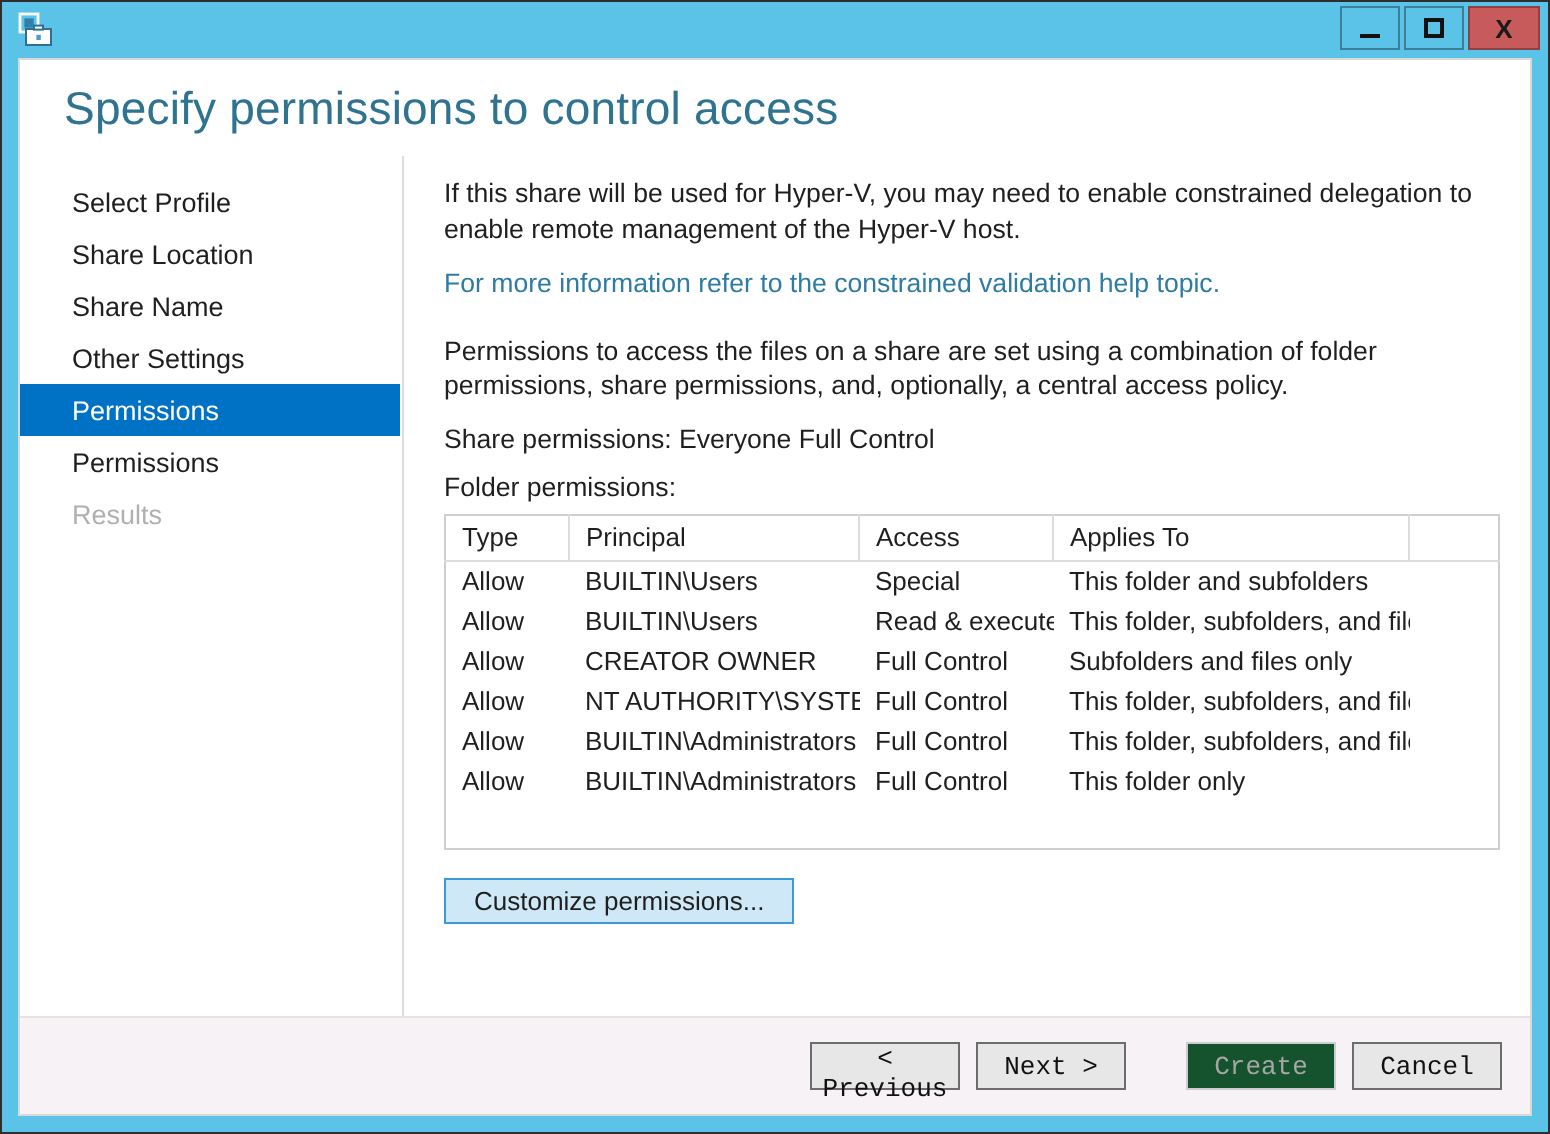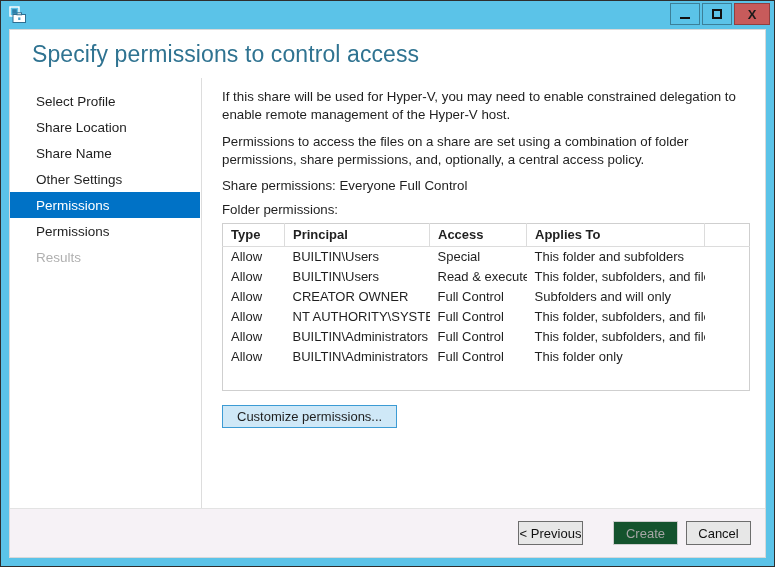--- a/index.html
+++ b/index.html
@@ -171,21 +171,21 @@
 
   
   #perm-table {
     width: 527px;
     border: 1px solid #cfcfcf;
     border-collapse: collapse;
     background: #ffffff;
     table-layout: fixed;
   }
   #perm-table th {
-    font-weight: bold;
+    font-weight: normal;
     font-size: 13px;
     color: #1f1f1f;
     text-align: left;
     padding: 3px 0 4px 8px;
     border-right: 1px solid #dcdcdc;
     border-bottom: 1px solid #dcdcdc;
     height: 21px;
     background: #ffffff;
   }
   #perm-table th:last-child { border-right: none; }
@@ -229,27 +229,27 @@
     flex: 0 0 49px;
     background: #f6f2f6;
     border-top: 1px solid #e3e3e3;
     display: flex;
     align-items: center;
     justify-content: flex-end;
     padding-right: 14px;
     gap: 8px;
   }
   .wiz-btn {
-    width: 65px;
+    width: 75px;
     height: 24px;
     background: #e7e7e7;
     border: 1px solid #6d6d6d;
     font-size: 13px;
     color: #111111;
-    font-family: Liberation Sans, sans-serif;
+    font-family: Liberation Mono, monospace;
     cursor: default;
   }
   .wiz-btn.disabled {
     color: #a6a6a6;
     border-color: #cdcdcd;
     background: #14532d;
   }
   .wiz-btn.gap-left { margin-left: 22px; }
 </style>
 </head>
@@ -293,20 +293,21 @@
         <div class="nav-item">Other Settings</div>
         <div class="nav-item selected">Permissions</div>
         <div class="nav-item">Permissions</div>
         <div class="nav-item disabled">Results</div>
       </div>
 
       <div id="main">
 
         <p class="para">If this share will be used for Hyper-V, you may need to enable constrained delegation to enable remote management of the Hyper-V host.</p>
 
+        <a class="helplink">For more information refer to the constrained validation help topic.</a>
 
         <p class="para">Permissions to access the files on a share are set using a combination of folder permissions, share permissions, and, optionally, a central access policy.</p>
 
         <div class="label-line">Share permissions: Everyone Full Control</div>
 
         <div class="label-line sub">Folder permissions:</div>
 
         <table id="perm-table">
           <thead>
             <tr>
@@ -329,21 +330,21 @@
               <td class="col-type">Allow</td>
               <td class="col-princ">BUILTIN\Users</td>
               <td class="col-access">Read &amp; execute</td>
               <td class="col-applies">This folder, subfolders, and files</td>
               <td class="col-blank"></td>
             </tr>
             <tr>
               <td class="col-type">Allow</td>
               <td class="col-princ">CREATOR OWNER</td>
               <td class="col-access">Full Control</td>
-              <td class="col-applies">Subfolders and will only</td>
+              <td class="col-applies">Subfolders and files only</td>
               <td class="col-blank"></td>
             </tr>
             <tr>
               <td class="col-type">Allow</td>
               <td class="col-princ">NT AUTHORITY\SYSTEM</td>
               <td class="col-access">Full Control</td>
               <td class="col-applies">This folder, subfolders, and files</td>
               <td class="col-blank"></td>
             </tr>
             <tr>
@@ -366,18 +367,19 @@
           </tbody>
         </table>
 
         <button id="customize-btn">Customize permissions...</button>
 
       </div>
     </div>
 
     <div id="footer">
       <button class="wiz-btn">&lt; Previous</button>
+      <button class="wiz-btn">Next &gt;</button>
       <button class="wiz-btn disabled gap-left">Create</button>
       <button class="wiz-btn">Cancel</button>
     </div>
 
   </div>
 </div>
 
 </body></html>

